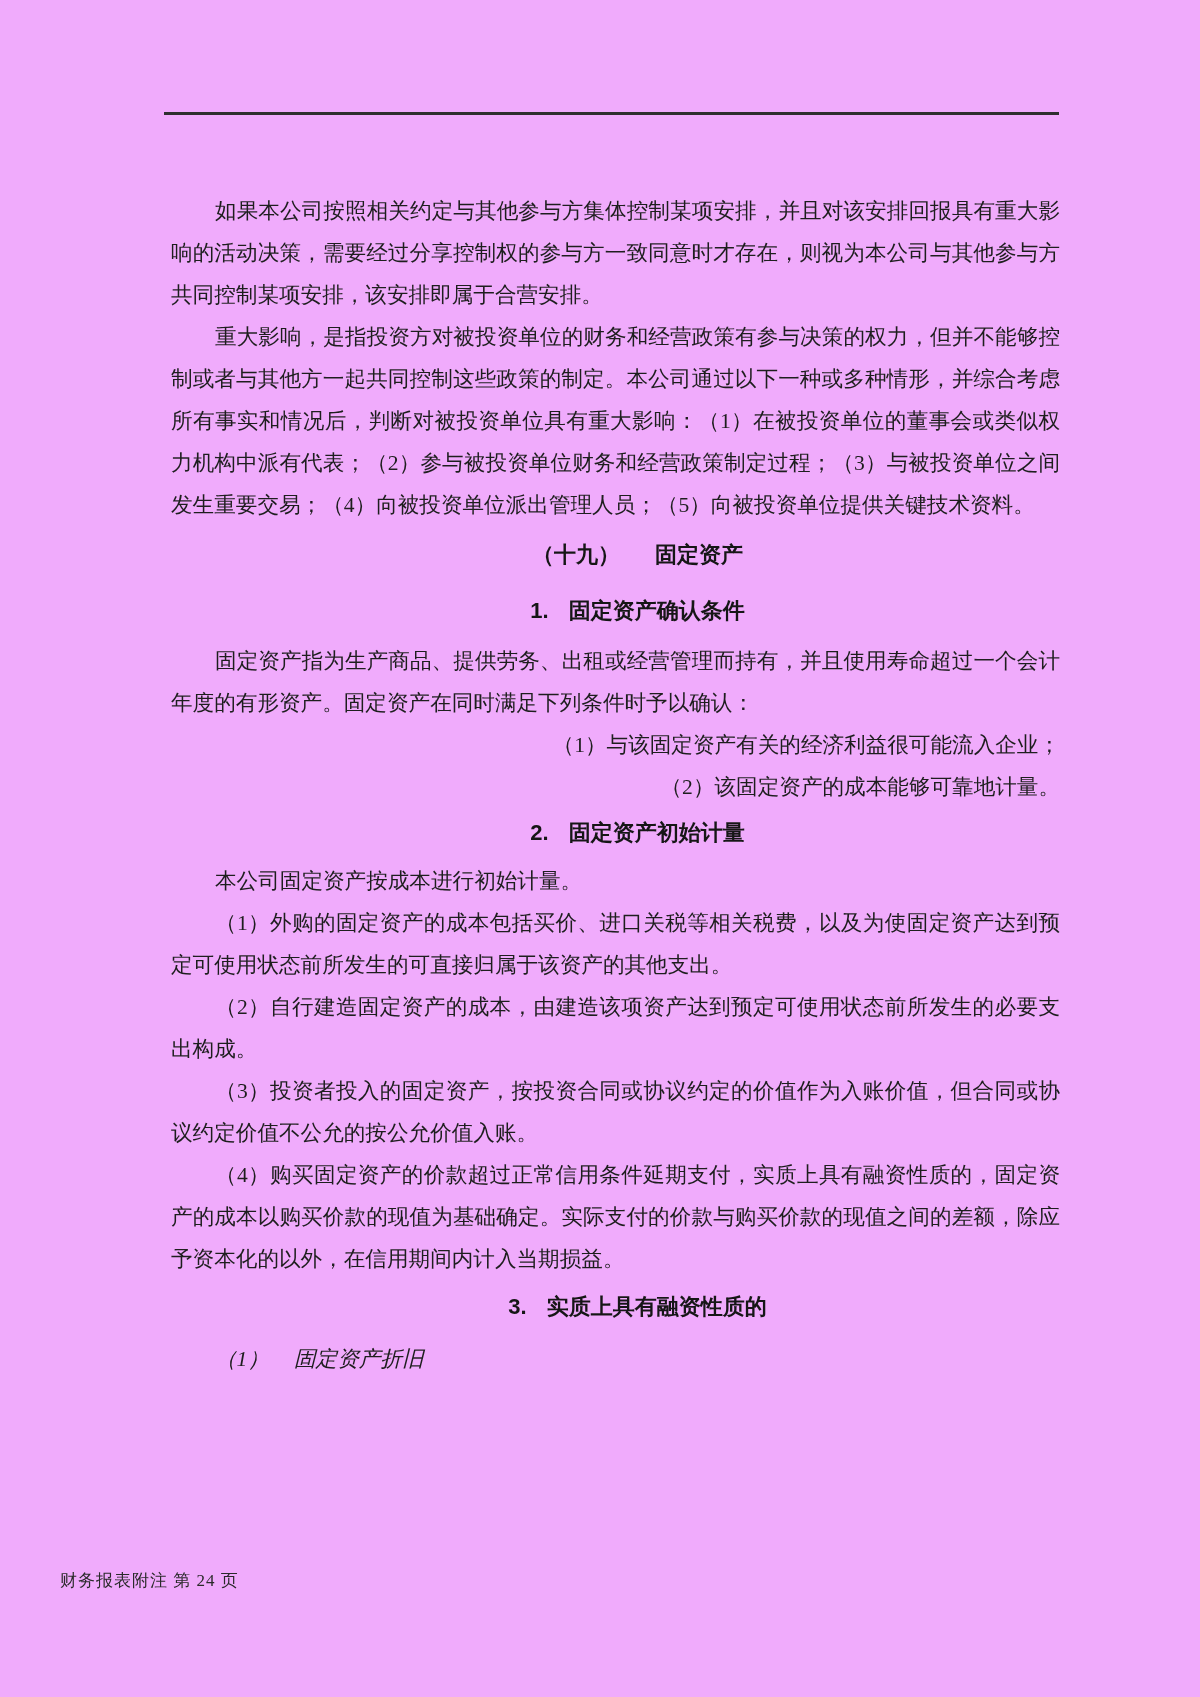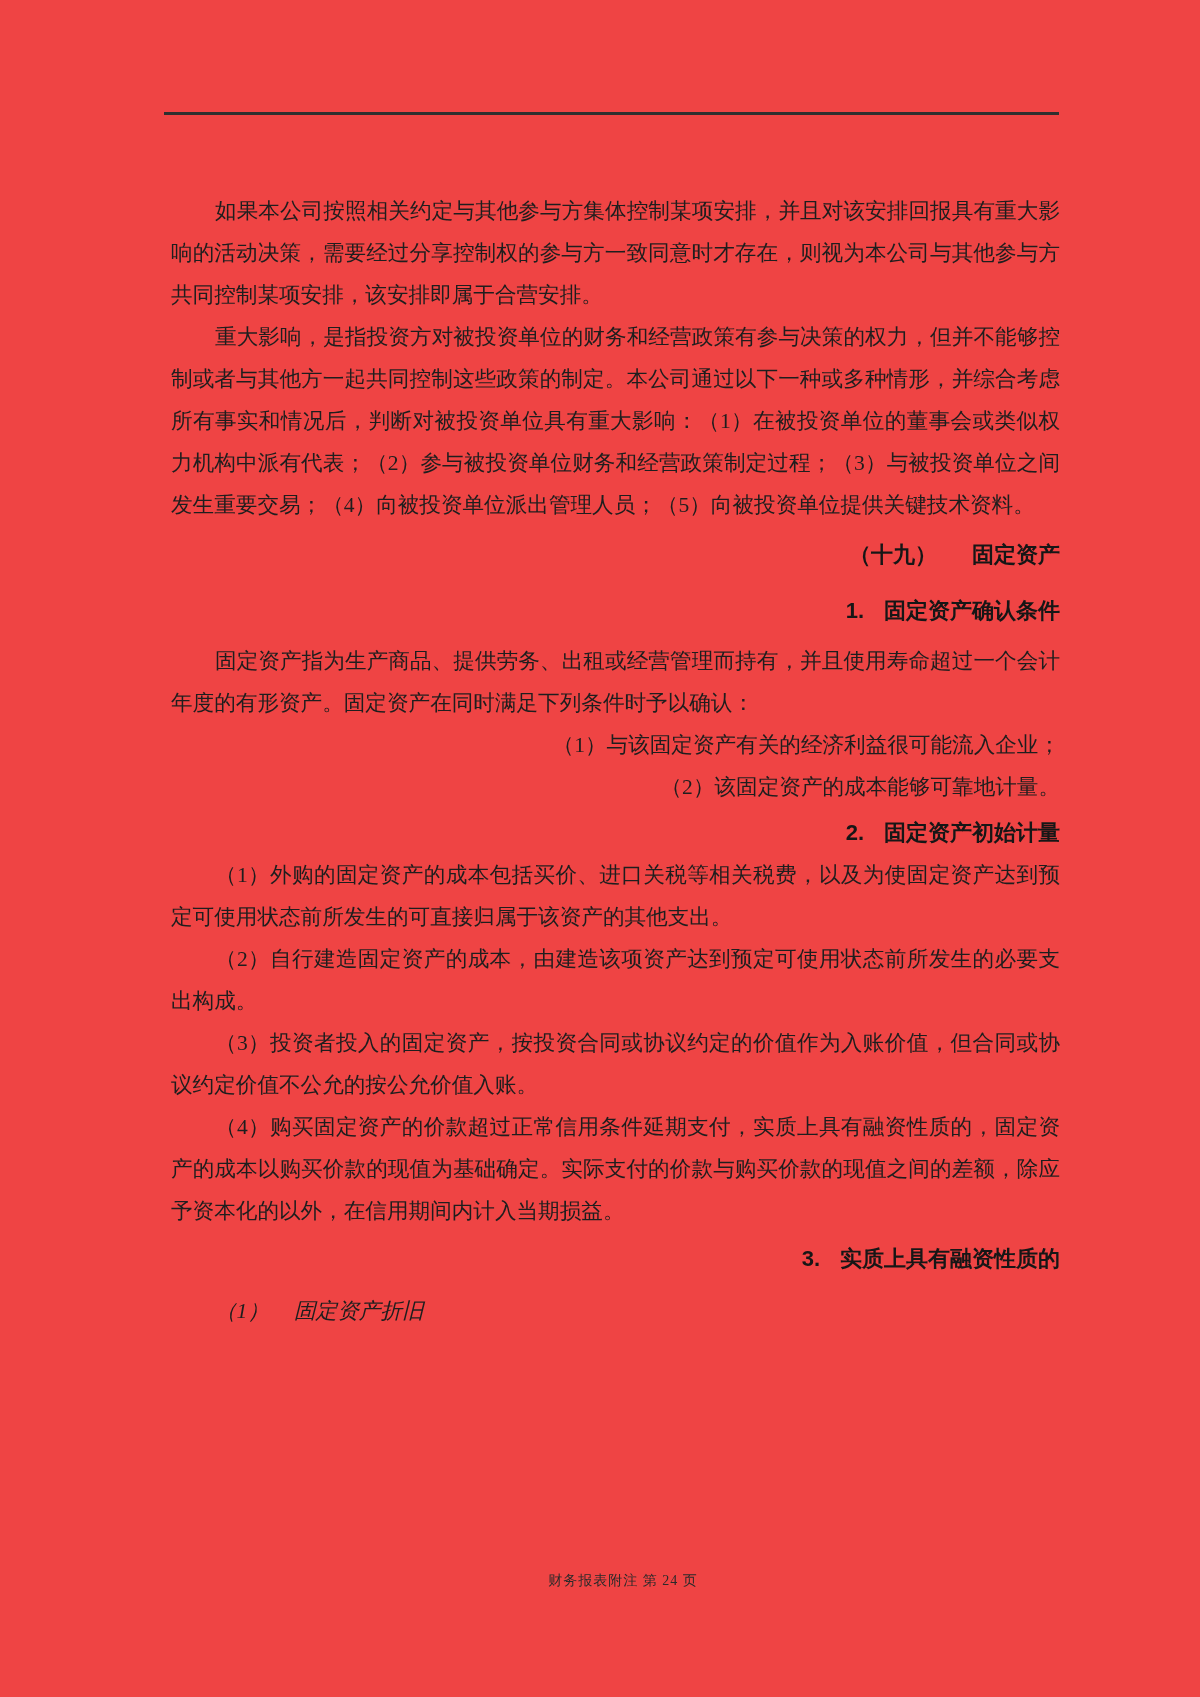--- a/index.html
+++ b/index.html
@@ -4,21 +4,21 @@
 <style>
   html, body {
     margin: 0;
     padding: 0;
     background: #ffffff;
   }
   .page {
     position: relative;
     width: 1200px;
     height: 1697px;
-    background: #ef4444;
+    background: #f0abfc;
     font-family: "Liberation Serif", "DejaVu Serif", serif;
     color: #1e1e1e;
     overflow: hidden;
   }
   .header-rule {
     position: absolute;
     top: 112px;
     left: 164px;
     width: 895px;
     height: 0;
@@ -39,21 +39,21 @@
   }
   .item-line {
     margin: 0;
     text-indent: 44px;
     text-align: right;
   }
   .heading {
     margin: 0;
     padding-left: 44px;
     font-weight: bold;
-    text-align: right;
+    text-align: center;
     font-family: "Liberation Sans", "DejaVu Sans", sans-serif;
     font-size: 22px;
     color: #161616;
   }
   .heading .num-wide { margin-right: 35px; }
   .heading .num-dot  { margin-right: 20px; }
   .mt8  { margin-top: 8px; }
   .mt14 { margin-top: 14px; }
   .mt12 { margin-top: 4px; }
   .mt6  { margin-top: 6px; }
@@ -64,23 +64,22 @@
     text-align: left;
     font-style: italic;
   }
   .sub-line .num { margin-right: 25px; }
   .footer {
     position: absolute;
     top: 1568px;
     left: 0;
     width: 1200px;
     box-sizing: border-box;
-    padding-left: 46px;
-    text-align: center;
-    font-size: 14px;
+    padding-left: 60px;
+    font-size: 17px;
     line-height: 26px;
     color: #2a2a2a;
     letter-spacing: 1px;
   }
 </style>
 </head>
 <body>
 
 <div class="page">
 
@@ -104,20 +103,21 @@
     <p class="para mt8">固定资产指为生产商品、提供劳务、出租或经营管理而持有，并且使用寿命超过一个会计年度的有形资产。固定资产在同时满足下列条件时予以确认：</p>
 
     <p class="item-line">（1）与该固定资产有关的经济利益很可能流入企业；</p>
 
     <p class="item-line">（2）该固定资产的成本能够可靠地计量。</p>
 
     <p class="heading mt12">
       <span class="num-dot">2.</span><span>固定资产初始计量</span>
     </p>
 
+    <p class="para mt6">本公司固定资产按成本进行初始计量。</p>
 
     <p class="para">（1）外购的固定资产的成本包括买价、进口关税等相关税费，以及为使固定资产达到预定可使用状态前所发生的可直接归属于该资产的其他支出。</p>
 
     <p class="para">（2）自行建造固定资产的成本，由建造该项资产达到预定可使用状态前所发生的必要支出构成。</p>
 
     <p class="para">（3）投资者投入的固定资产，按投资合同或协议约定的价值作为入账价值，但合同或协议约定价值不公允的按公允价值入账。</p>
 
     <p class="para">（4）购买固定资产的价款超过正常信用条件延期支付，实质上具有融资性质的，固定资产的成本以购买价款的现值为基础确定。实际支付的价款与购买价款的现值之间的差额，除应予资本化的以外，在信用期间内计入当期损益。</p>
 
     <p class="heading mt6">

